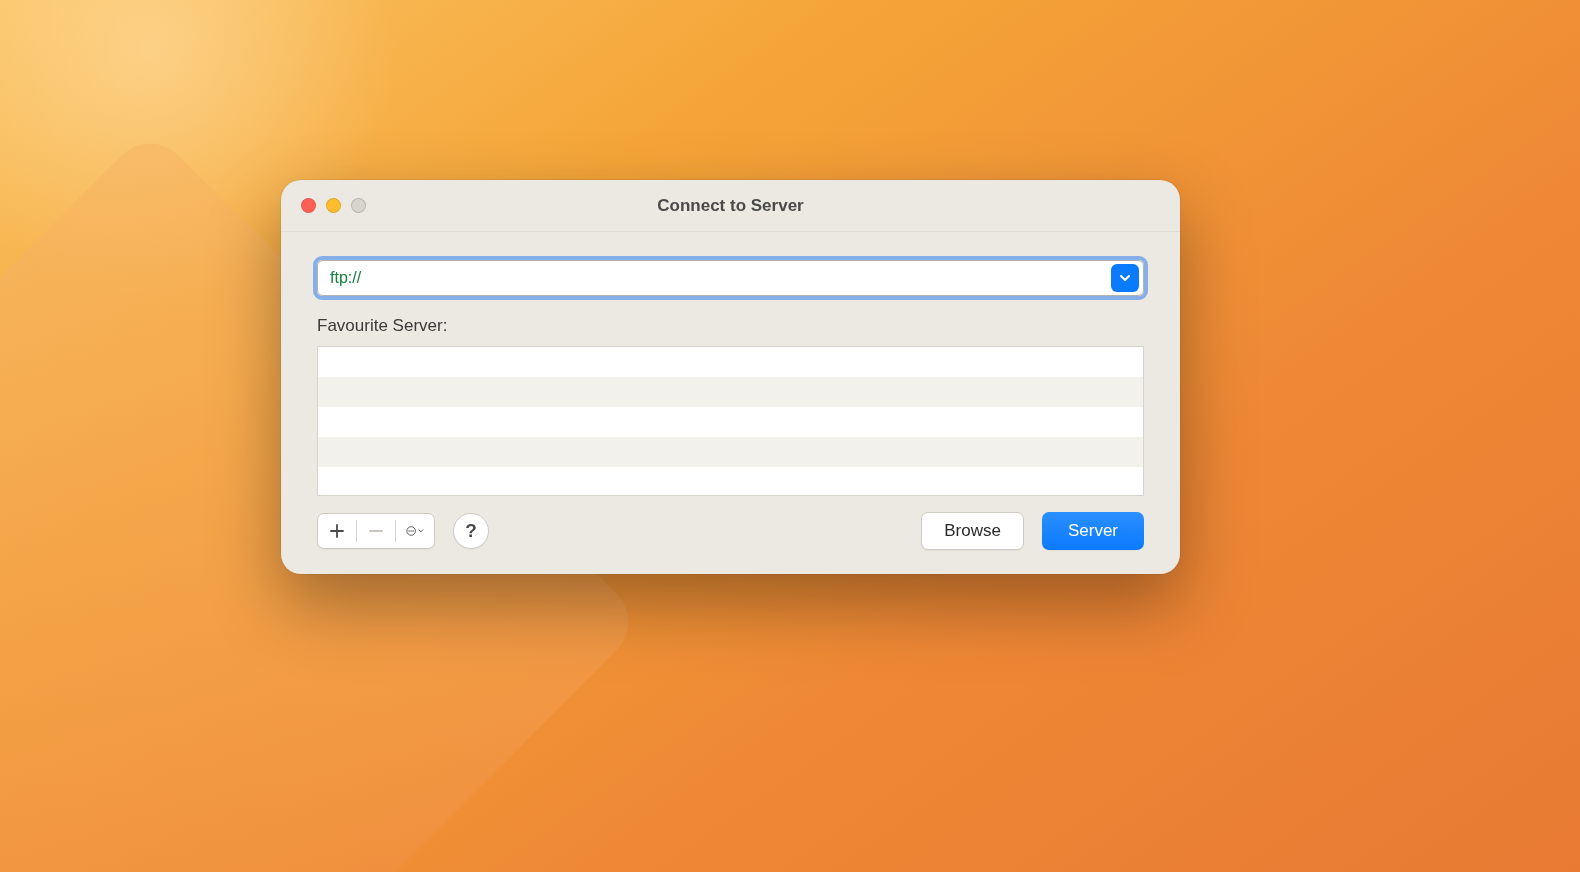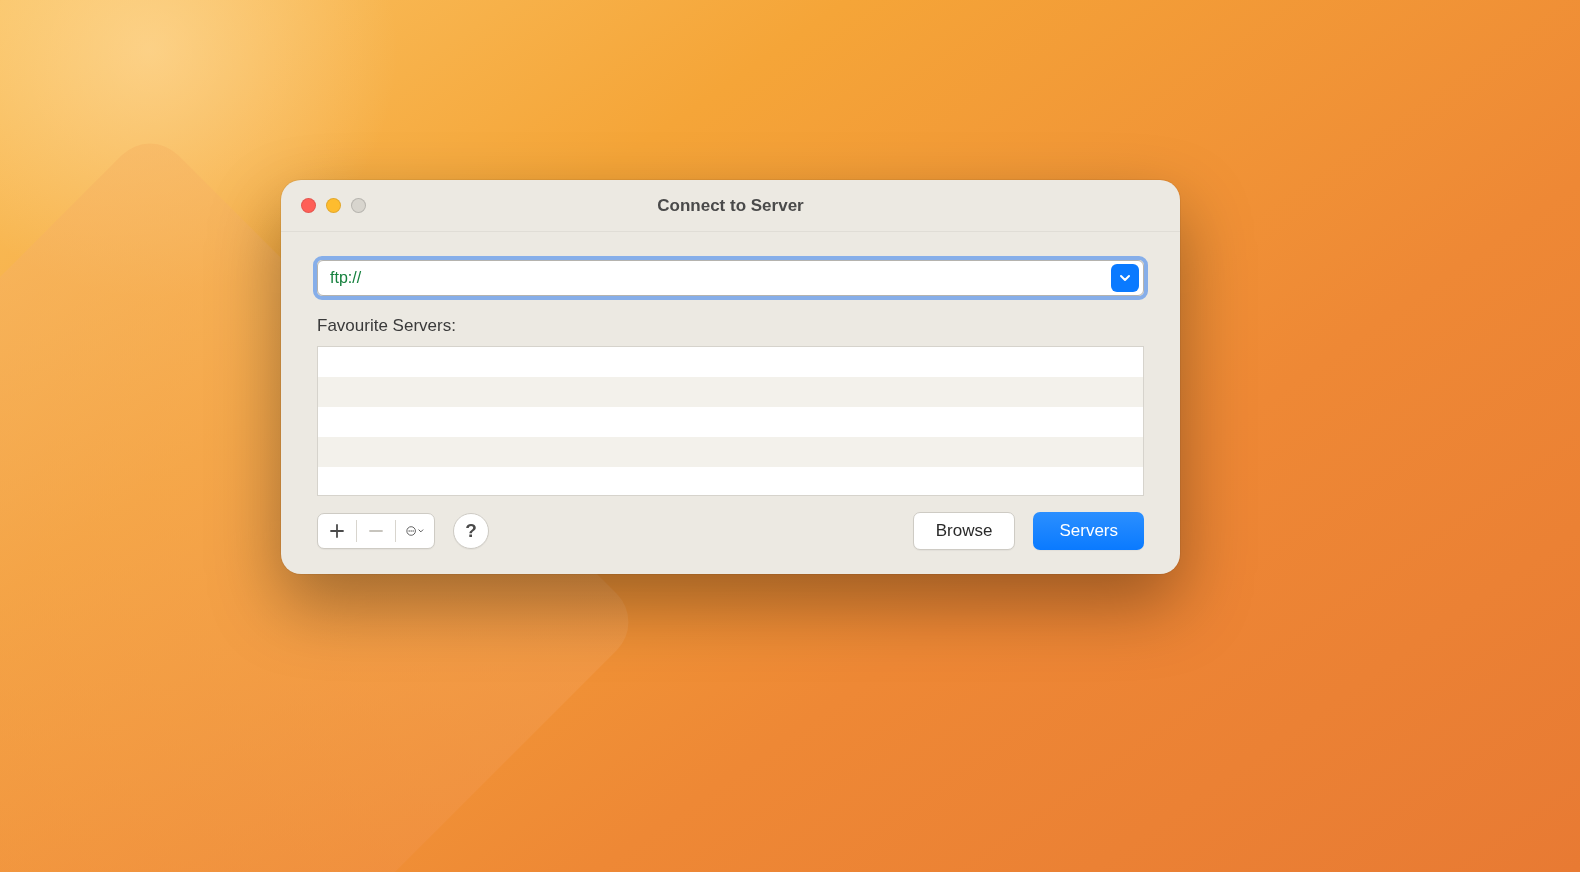--- a/index.html
+++ b/index.html
@@ -235,21 +235,21 @@
       <div class="address-input-wrap">
         <input class="address-input" type="text" value="ftp://" style="">
         <div class="dropdown-btn">
           <svg width="12" height="12" viewBox="0 0 12 12">
             <path d="M2 4 L6 8 L10 4" stroke="#fff" stroke-width="2" fill="none" stroke-linecap="round" stroke-linejoin="round"></path>
           </svg>
         </div>
       </div>
     </div>
 
-    <div class="label">Favourite Servers:</div>
+    <div class="label">Favourite Server:</div>
 
     <div class="favorites-list">
       <div class="fav-row"></div>
       <div class="fav-row"></div>
       <div class="fav-row"></div>
       <div class="fav-row"></div>
       <div class="fav-row"></div>
     </div>
 
     <div class="footer">
@@ -277,16 +277,16 @@
             <path d="M1.5 3 L5 6.5 L8.5 3" stroke="#4a4a4a" stroke-width="1.6" fill="none" stroke-linecap="round" stroke-linejoin="round"></path>
           </svg>
         </div>
       </div>
 
       <div class="help-btn">?</div>
 
       <div class="spacer"></div>
 
       <div class="btn">Browse</div>
-      <div class="btn btn-primary">Servers</div>
+      <div class="btn btn-primary">Server</div>
     </div>
   </div>
 </div>
 
 </body></html>

